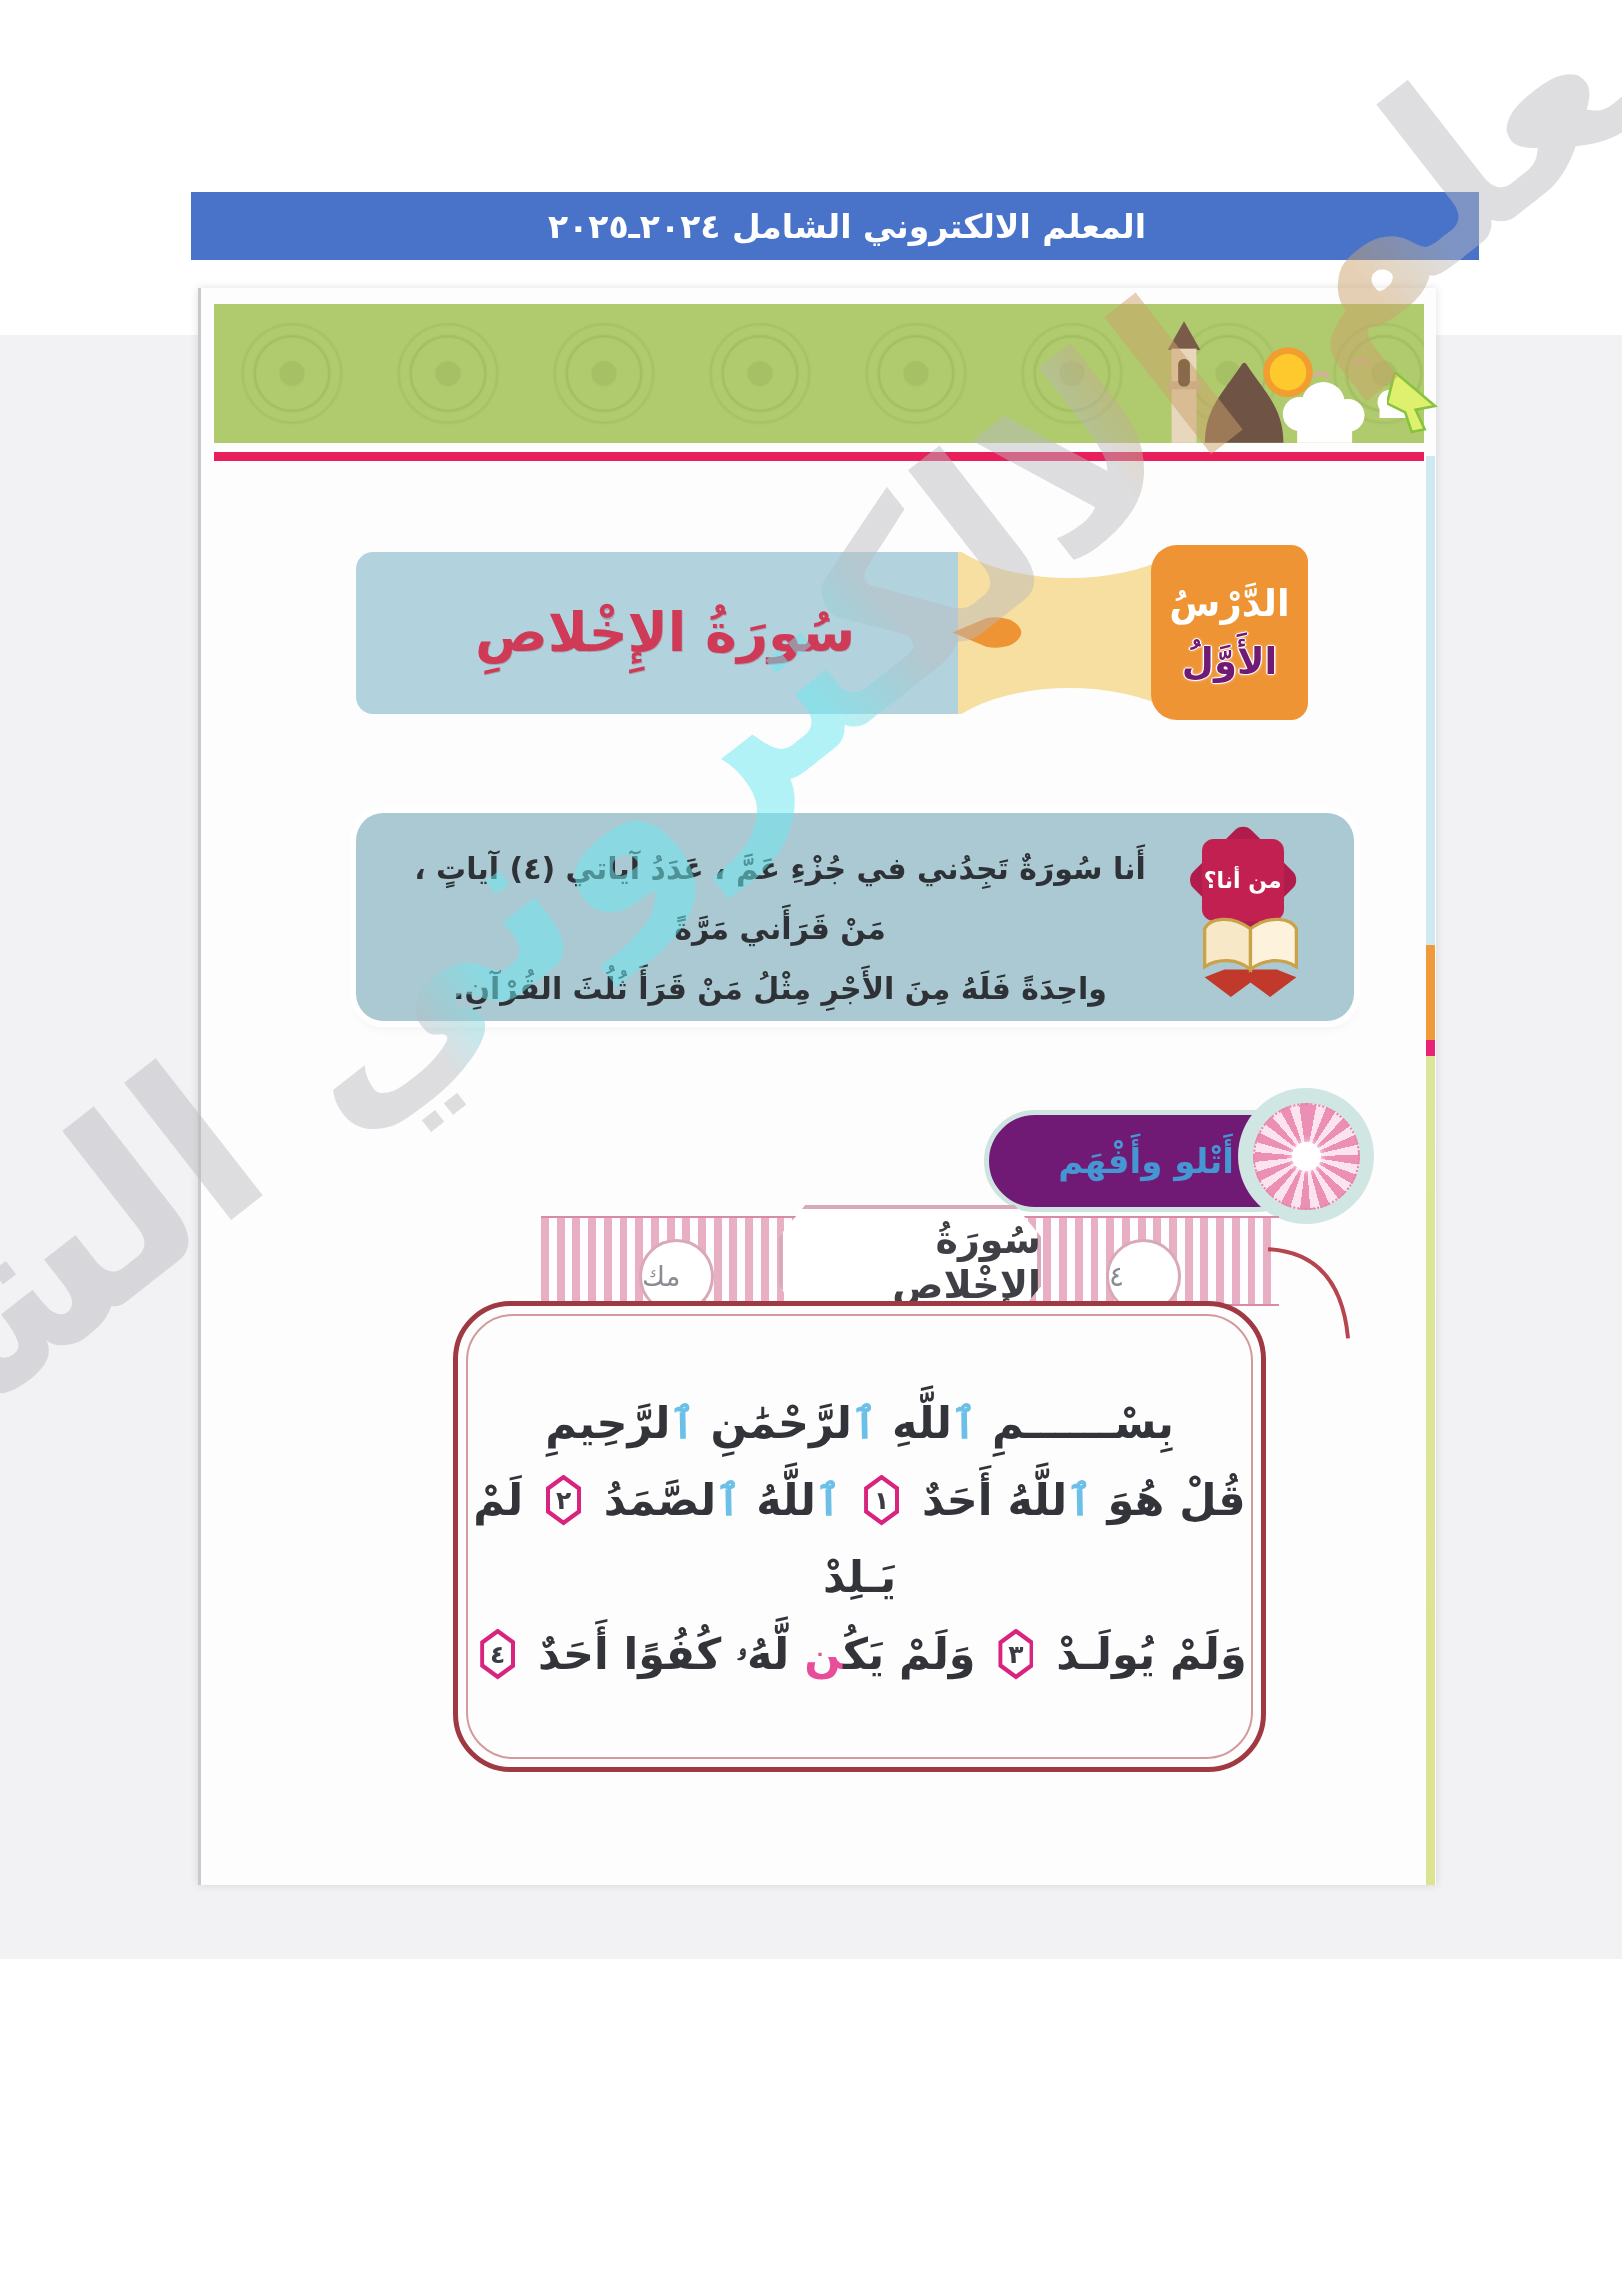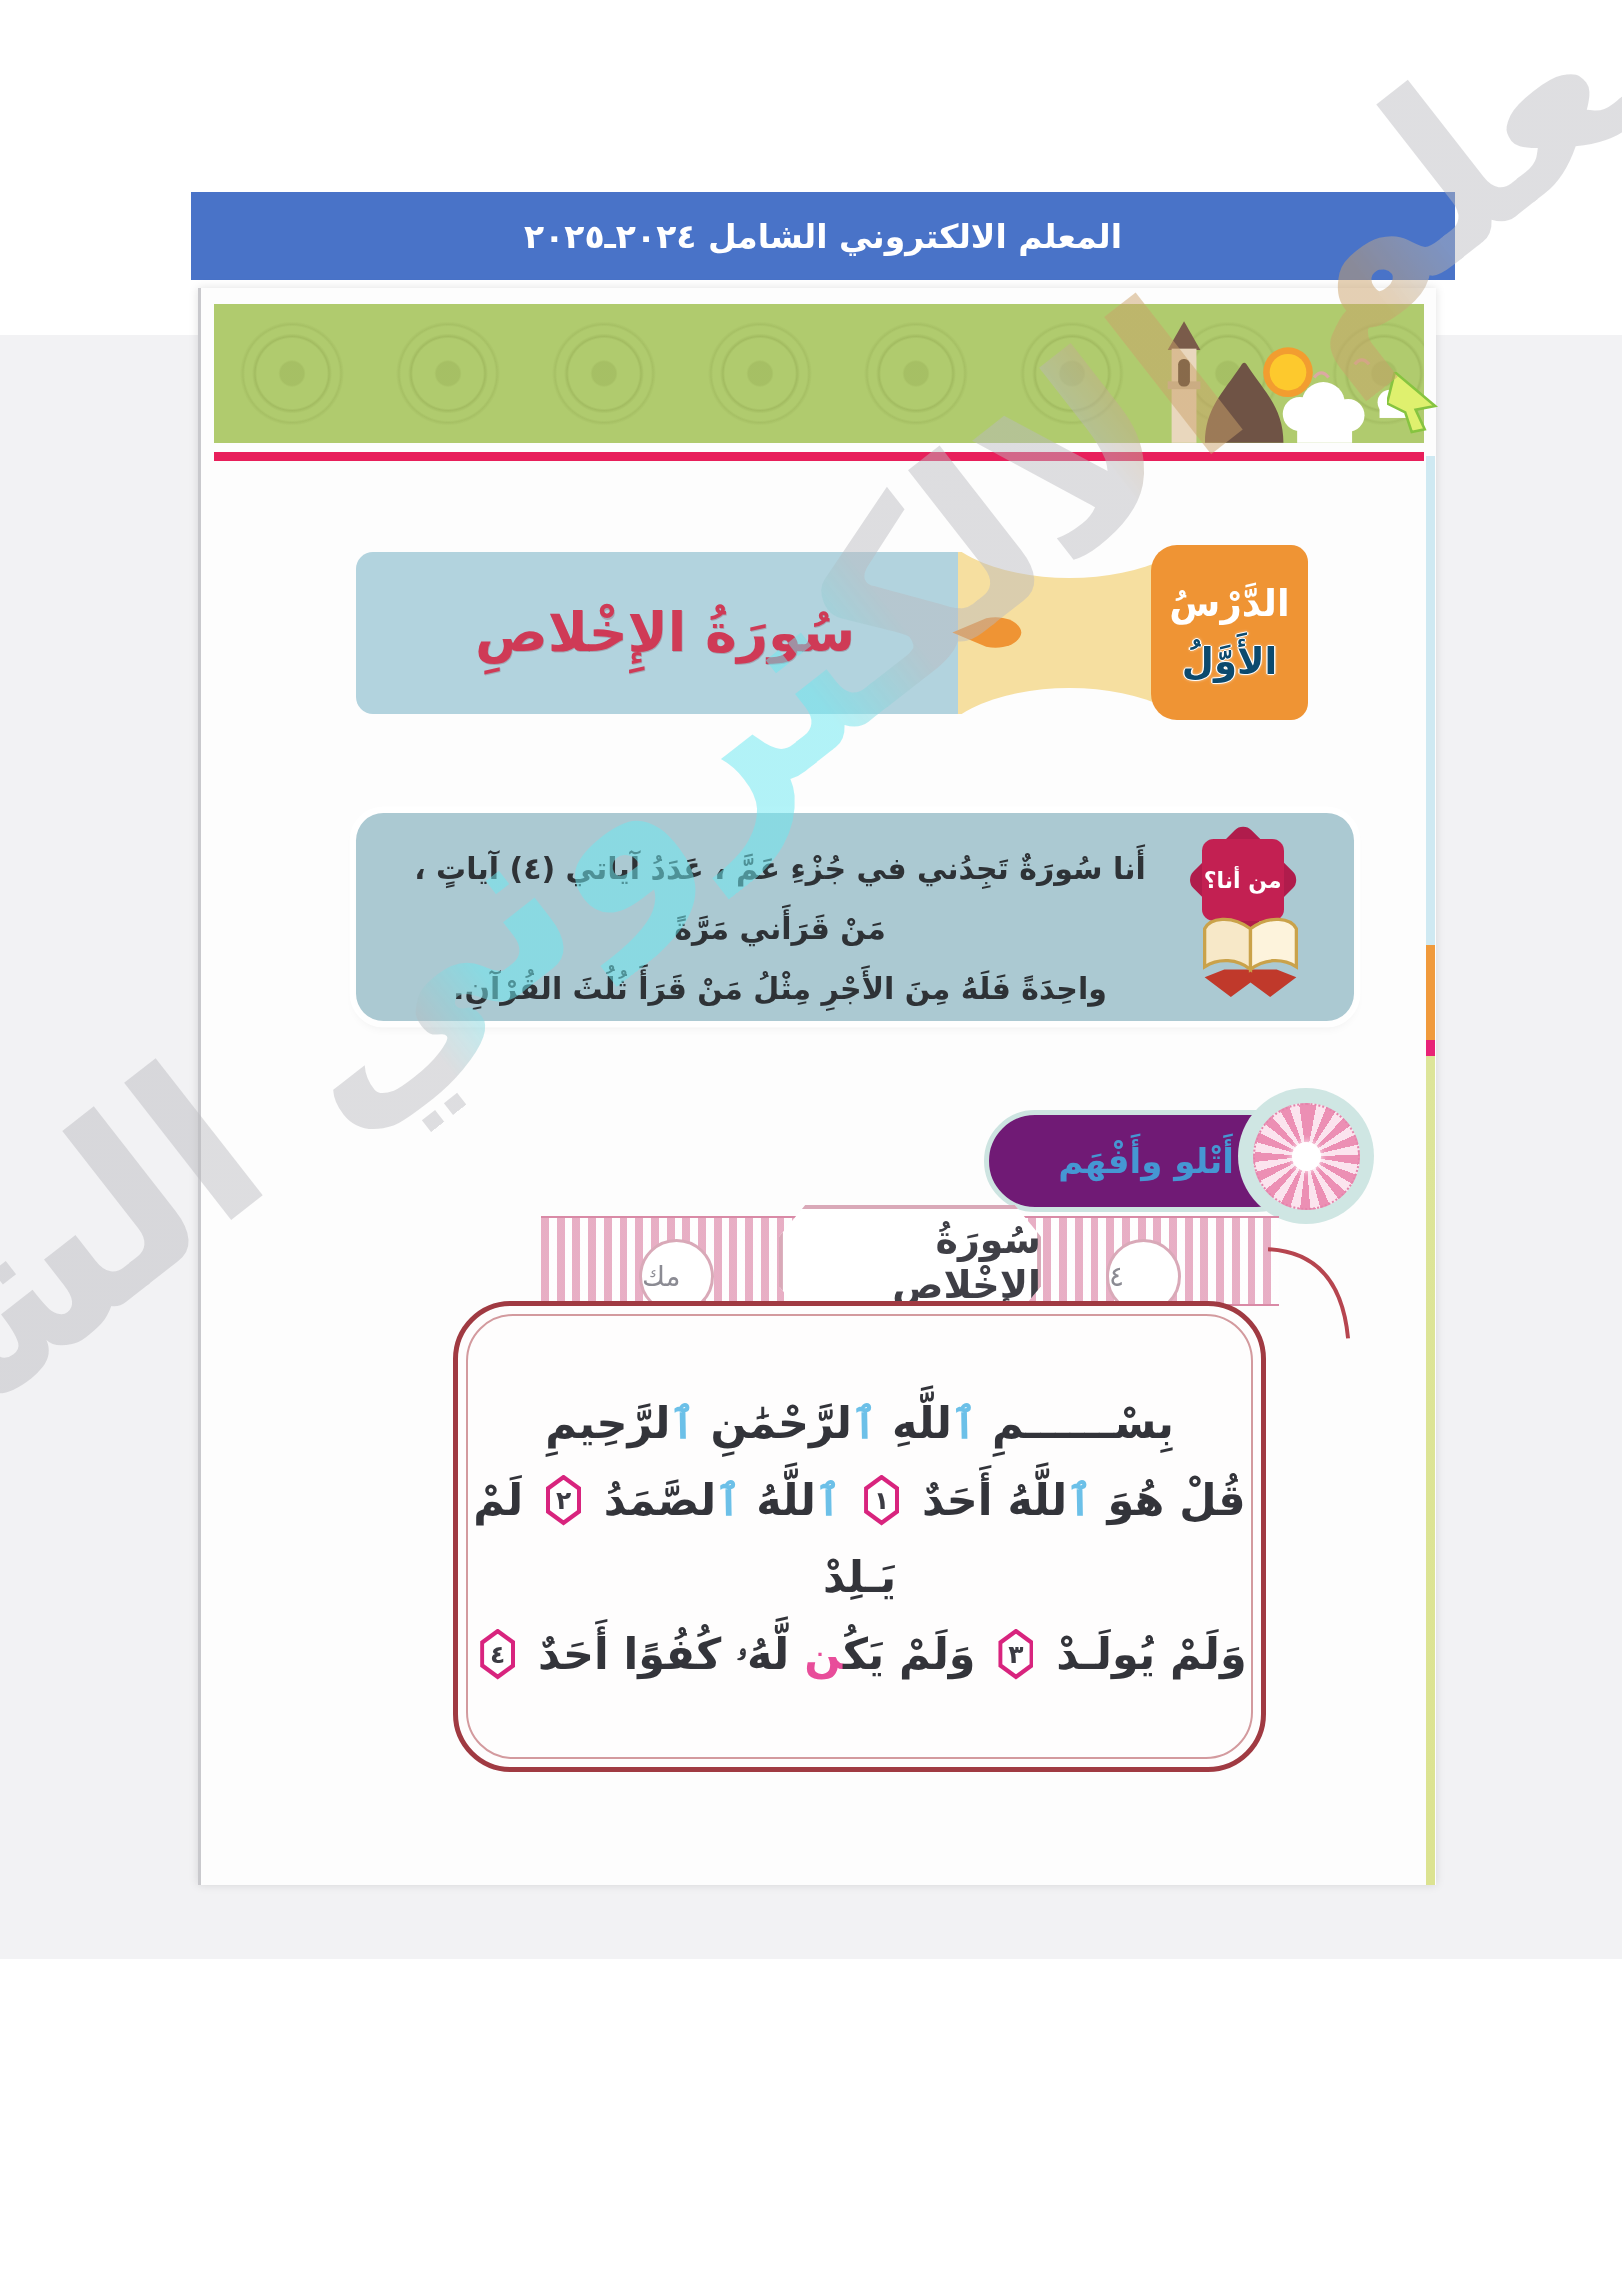--- a/index.html
+++ b/index.html
@@ -1,21 +1,21 @@
 <!DOCTYPE html>
 <html lang="ar" style="font-size:10.5px"><head>
 <meta charset="utf-8">
 <style>
   html,body{margin:0;padding:0;background:#fff;}
   .canvas{position:relative;width:1623px;height:2295px;overflow:hidden;background:#ffffff;
           font-family:"DejaVu Sans",sans-serif;}
   .grey-band{position:absolute;left:0;top:335px;width:1623px;height:1624px;background:#f2f2f4;}
   
-  .topbar{position:absolute;left:191px;top:192px;width:1264px;height:88px;background:#4973c8;
-          display:flex;align-items:center;justify-content:center;}
+  .topbar{position:absolute;left:191px;top:192px;width:1264px;height:68px;background:#4973c8;
+          display:flex;align-items:center;justify-content:center;padding-left:24px;}
   .topbar span{color:#fff;font-weight:bold;font-size:33px;letter-spacing:0.7px;}
   
   .page{position:absolute;left:198px;top:288px;width:1235px;height:1597px;background:#fdfdfd;
         border-left:3.9px solid #c9c9cd;box-shadow:0 0 9.2px rgba(0,0,0,.12);}
   
   .banner{position:absolute;left:13px;top:15.7px;width:1210px;height:139px;background:#b0cb6e;overflow:hidden;
     background-image:
       radial-gradient(circle, rgba(122,142,58,.0) 35px, rgba(122,142,58,.25) 37px, rgba(122,142,58,0) 40px, rgba(122,142,58,0) 47px, rgba(122,142,58,.18) 49px, rgba(122,142,58,0) 52px),
       radial-gradient(circle, rgba(122,142,58,.18) 11.8px, rgba(122,142,58,0) 13.7px);
     background-size:156px 139px,156px 139px;}
@@ -28,21 +28,21 @@
   .lesson .blue{position:absolute;left:0;top:6.5px;width:618px;height:162px;background:#b2d3de;border-radius:17px;
      display:flex;align-items:center;justify-content:center;}
   .lesson .blue span{color:#cf3a56;font-weight:bold;font-size:54px;text-shadow:0.7px 1.3px 0 rgba(120,30,50,.25);}
   .lesson .cream{position:absolute;left:602px;top:6.5px;width:222px;height:162px;background:#f6dfa0;overflow:hidden;}
   .lesson .cream::before{content:"";position:absolute;left:-26px;top:-111px;width:275px;height:137px;background:#fdfdfd;border-radius:50%;}
   .lesson .cream::after{content:"";position:absolute;left:-26px;bottom:-111px;width:275px;height:137px;background:#fdfdfd;border-radius:50%;}
   .lesson .finial{position:absolute;left:592px;top:68px;width:79px;height:39px;z-index:3;}
   .lesson .orange{position:absolute;left:795px;top:0;width:157px;height:175px;background:#ef9434;
      border-radius:26px 17px 17px 26px;display:flex;flex-direction:column;align-items:center;justify-content:center;gap:15px;z-index:2;}
   .lesson .orange .w1{color:#fff;font-weight:bold;font-size:37px;}
-  .lesson .orange .w2{color:#0c4a6e;font-weight:bold;font-size:37px;
+  .lesson .orange .w2{color:#701a75;font-weight:bold;font-size:37px;
      text-shadow:0 0 3.9px #fff,1.3px 0 0 #fff,-1.3px 0 0 #fff,0 1.3px 0 #fff,0 -1.3px 0 #fff;}
   
   .infobox{position:absolute;left:155px;top:525px;width:998px;height:208px;background:#abc9d2;border-radius:27.5px;
      box-shadow:0 0 0 6.5px rgba(255,255,255,.9),0 5.2px 10.5px rgba(0,0,0,.07);}
   .infobox .txt{position:absolute;right:196px;left:46px;top:26px;color:#2e3236;font-size:30px;font-weight:bold;
      line-height:2;text-align:center;}
   .whoami{position:absolute;right:18.3px;top:11.8px;width:170px;height:185px;}
   .whoami .star{position:absolute;left:28px;top:6.5px;width:98px;height:98px;}
   .whoami .s1,.whoami .s2{position:absolute;inset:7.9px;background:#c32052;border-radius:11.8px;}
   .whoami .s2{transform:rotate(45deg);background:#b01c4c;}

